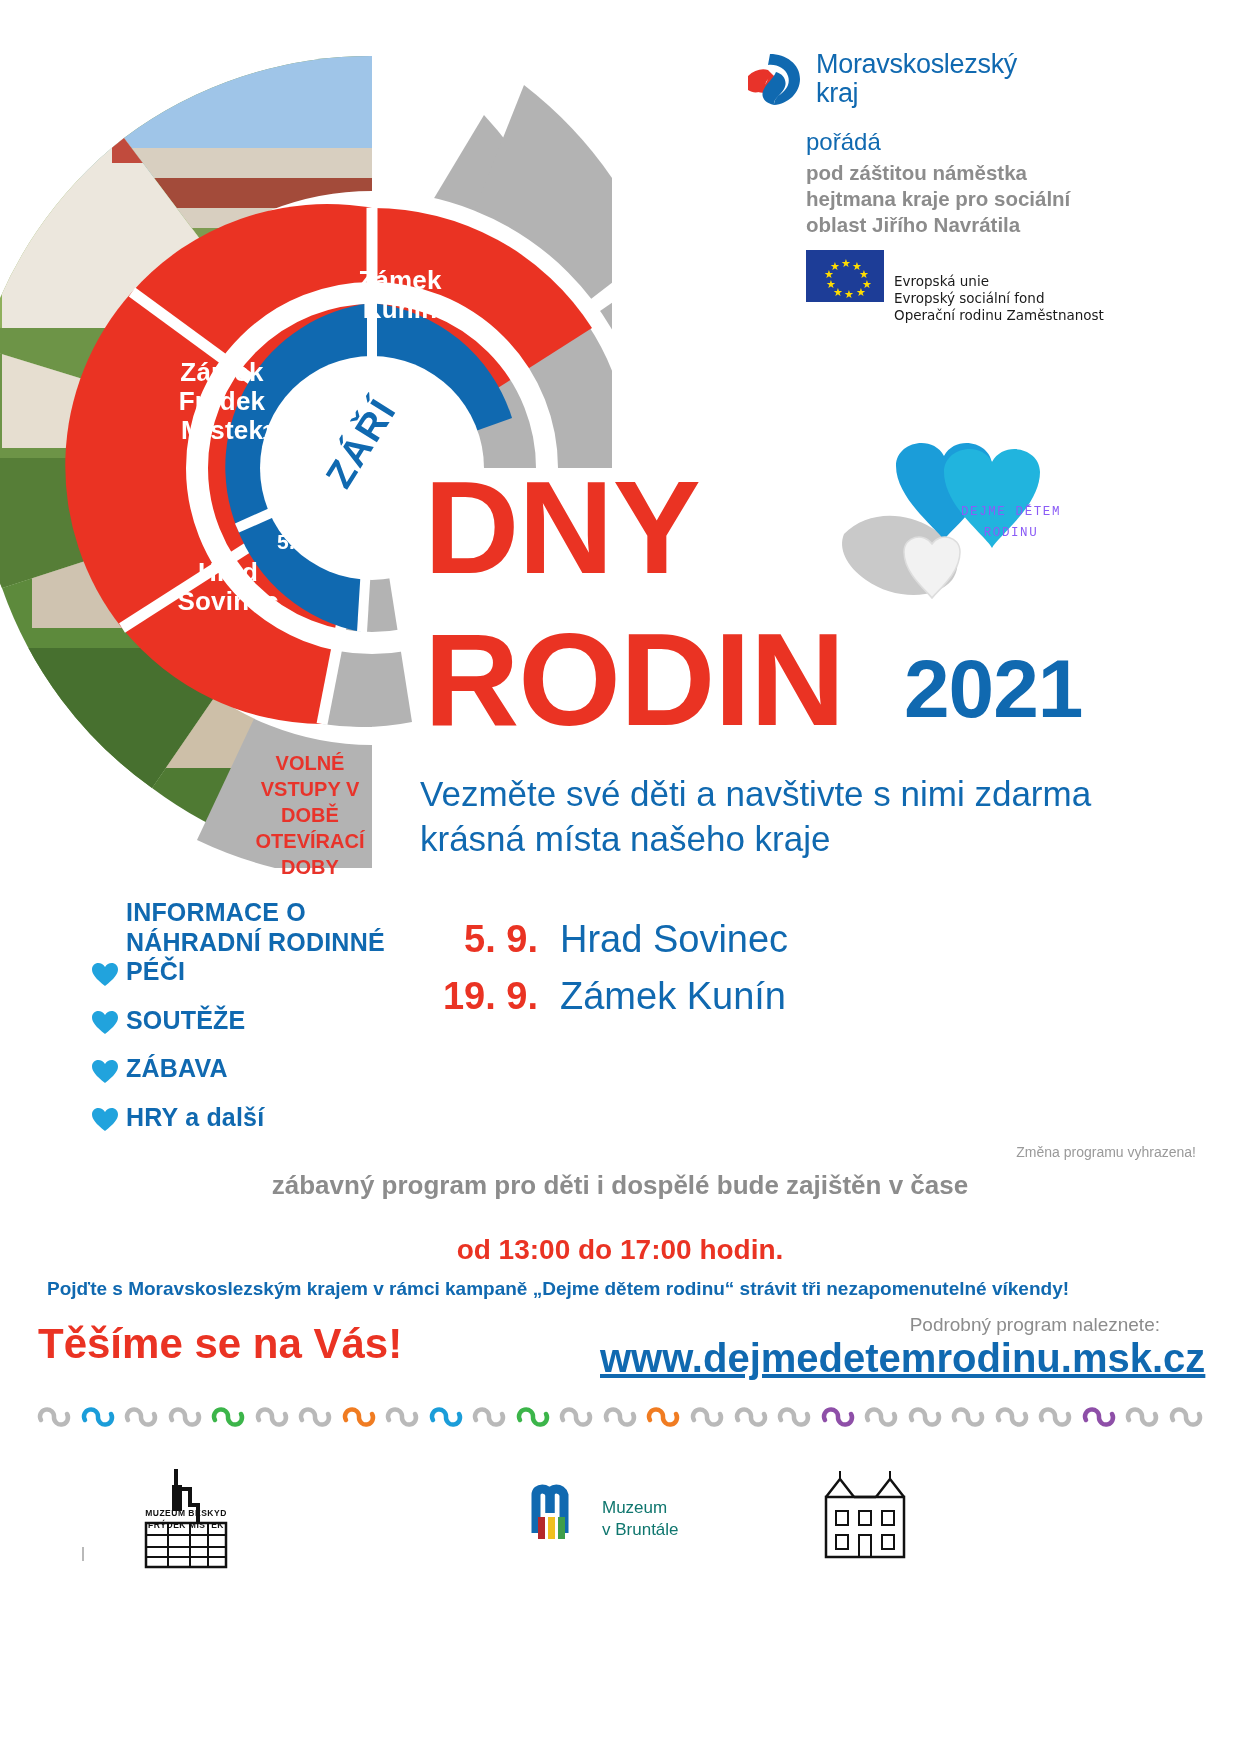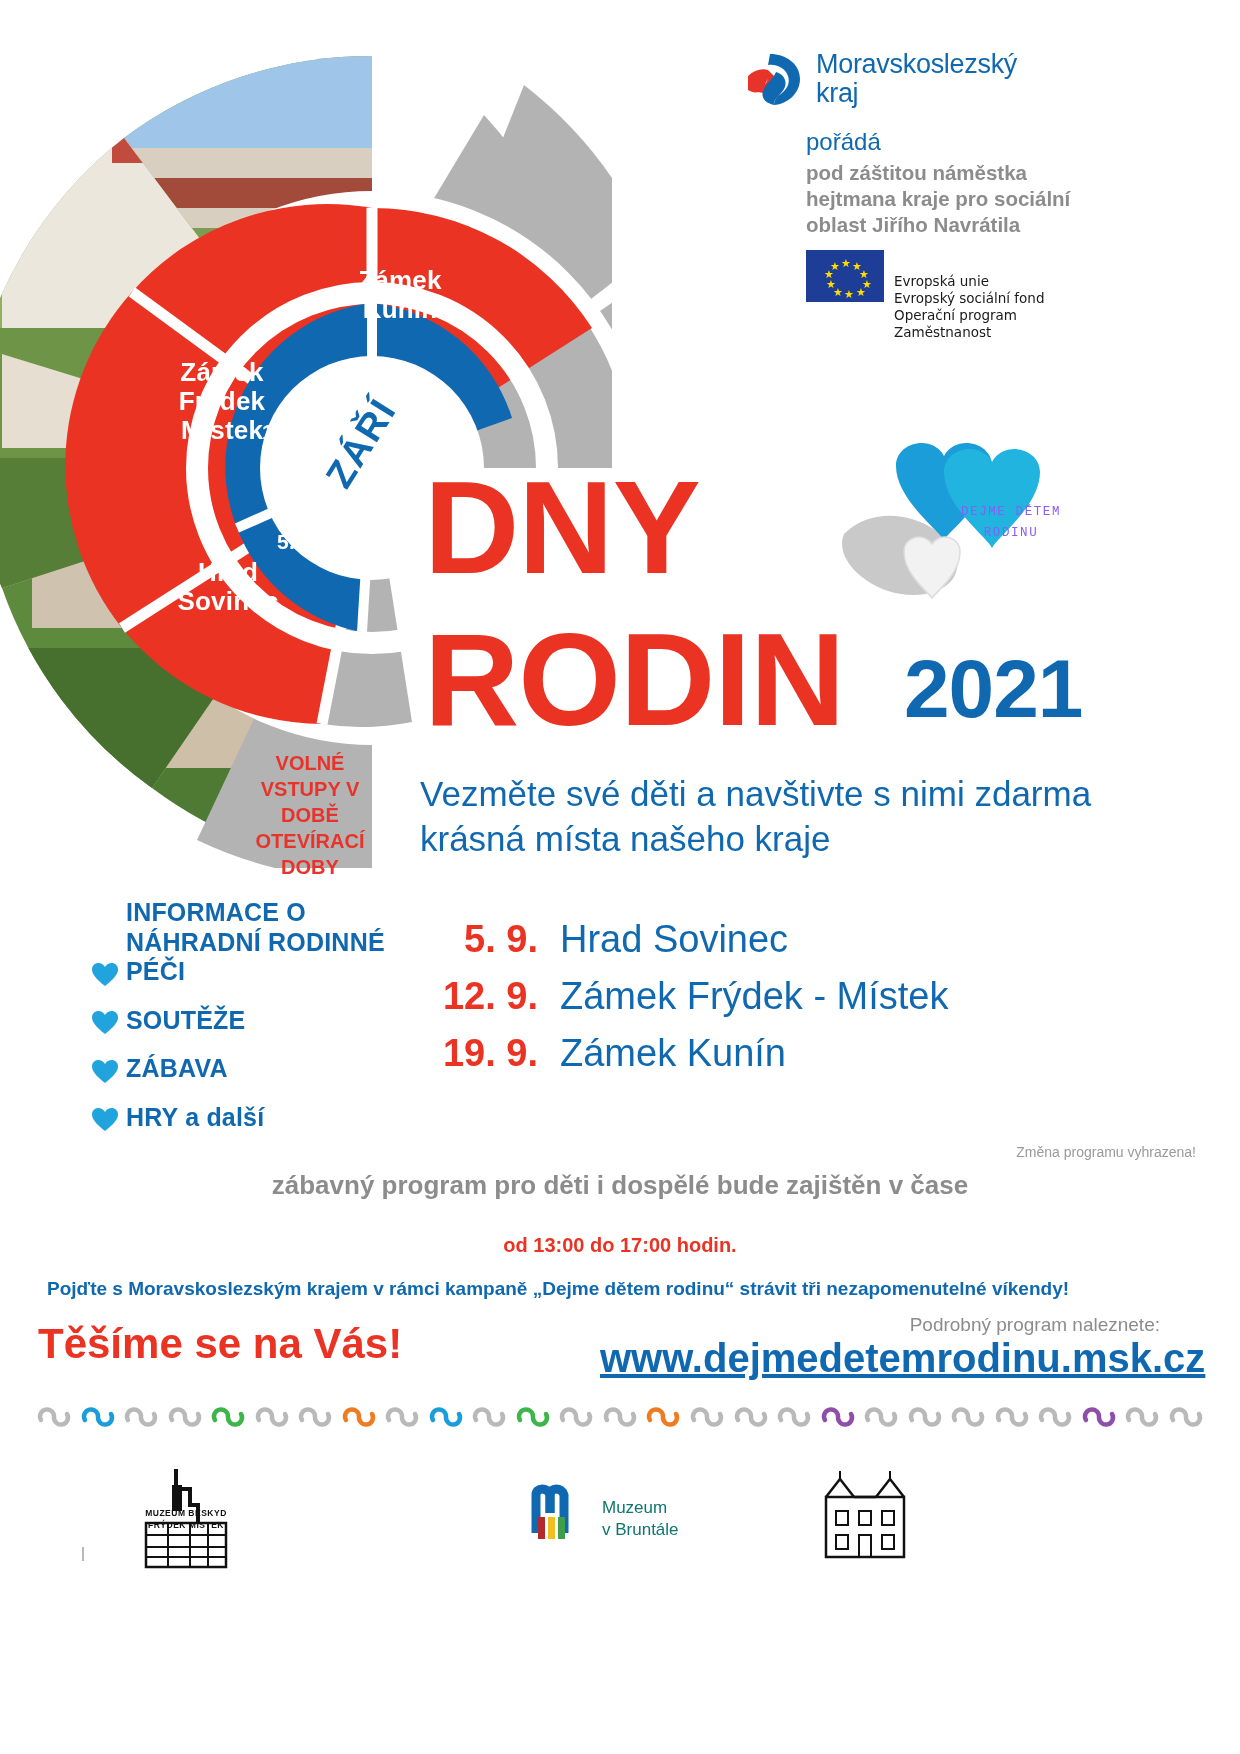--- a/index.html
+++ b/index.html
@@ -71,21 +71,21 @@
   #events{left:420px;top:918px;width:640px;}
   .event{display:flex;align-items:baseline;margin-bottom:14px;}
   .edate{flex:0 0 auto;width:118px;text-align:right;font-size:38px;font-weight:bold;
     color:#ea3323;}
   .evenue{margin-left:22px;font-size:38px;color:#1069b0;font-weight:400;}
 
   
   #zmena{left:0;top:1144px;width:1196px;text-align:right;font-size:14px;color:#9a9a9a;}
   #prog1{left:0;top:1168px;width:1240px;text-align:center;font-size:26px;
     font-weight:bold;color:#8c8c8c;line-height:1.35;}
-  #prog-time{left:0;top:1234px;width:1240px;text-align:center;font-size:20px;
+  #prog-time{left:0;top:1234px;width:1240px;text-align:center;font-size:28px;
     font-weight:bold;color:#ea3323;}
   #pojdte{left:0;top:1278px;width:1116px;text-align:center;font-size:19px;
     font-weight:bold;color:#1069b0;}
   #tesime{left:38px;top:1320px;font-size:42px;font-weight:bold;color:#ea3323;}
   #podrobny{left:600px;top:1314px;width:560px;text-align:right;font-size:19px;color:#8c8c8c;}
   #weburl{left:600px;top:1336px;width:560px;text-align:right;font-size:40px;
     font-weight:bold;color:#1069b0;text-decoration:underline;}
 
   
   #ornament{left:36px;top:1392px;width:1168px;height:44px;
@@ -129,21 +129,21 @@
     <span class="star" style="left:50px;top:37px;">★</span>
     <span class="star" style="left:38px;top:39px;">★</span>
     <span class="star" style="left:27px;top:37px;">★</span>
     <span class="star" style="left:20px;top:29px;">★</span>
     <span class="star" style="left:18px;top:19px;">★</span>
     <span class="star" style="left:24px;top:11px;">★</span>
   </div>
   <div id="eu-text">
     <div>Evropská unie</div>
     <div>Evropský sociální fond</div>
-    <div>Operační program Zaměstnanost</div>
+    <div>Operační rodinu Zaměstnanost</div>
   </div>
 </div>
 
 <div class="abs" id="wheel">
   <svg width="620" height="840" viewBox="0 0 620 840">
     <defs>
       <clipPath id="cPhotoA">
           <path d="M380 440 L380 28 A412 412 0 0 0 132 110 Z"></path>
         </clipPath>
       <clipPath id="cPhotoB">
@@ -301,24 +301,20 @@
     <div class="btext">HRY a další</div>
   </div>
 </div>
 
 <div class="abs" id="events">
   <div class="event">
     <div class="edate">5. 9.</div>
     <div class="evenue">Hrad Sovinec</div>
   </div>
   <div class="event">
-    <div class="edate">12. 9.</div>
-    <div class="evenue">Zámek Frýdek - Místek</div>
-  </div>
-  <div class="event">
     <div class="edate">19. 9.</div>
     <div class="evenue">Zámek Kunín</div>
   </div>
 </div>
 
 <div class="abs" id="zmena">Změna programu vyhrazena!</div>
 <div class="abs" id="prog1">
   <div>zábavný program pro děti i dospělé bude zajištěn v čase</div>
 </div>
 <div class="abs" id="prog-time">od 13:00 do 17:00 hodin.</div>

